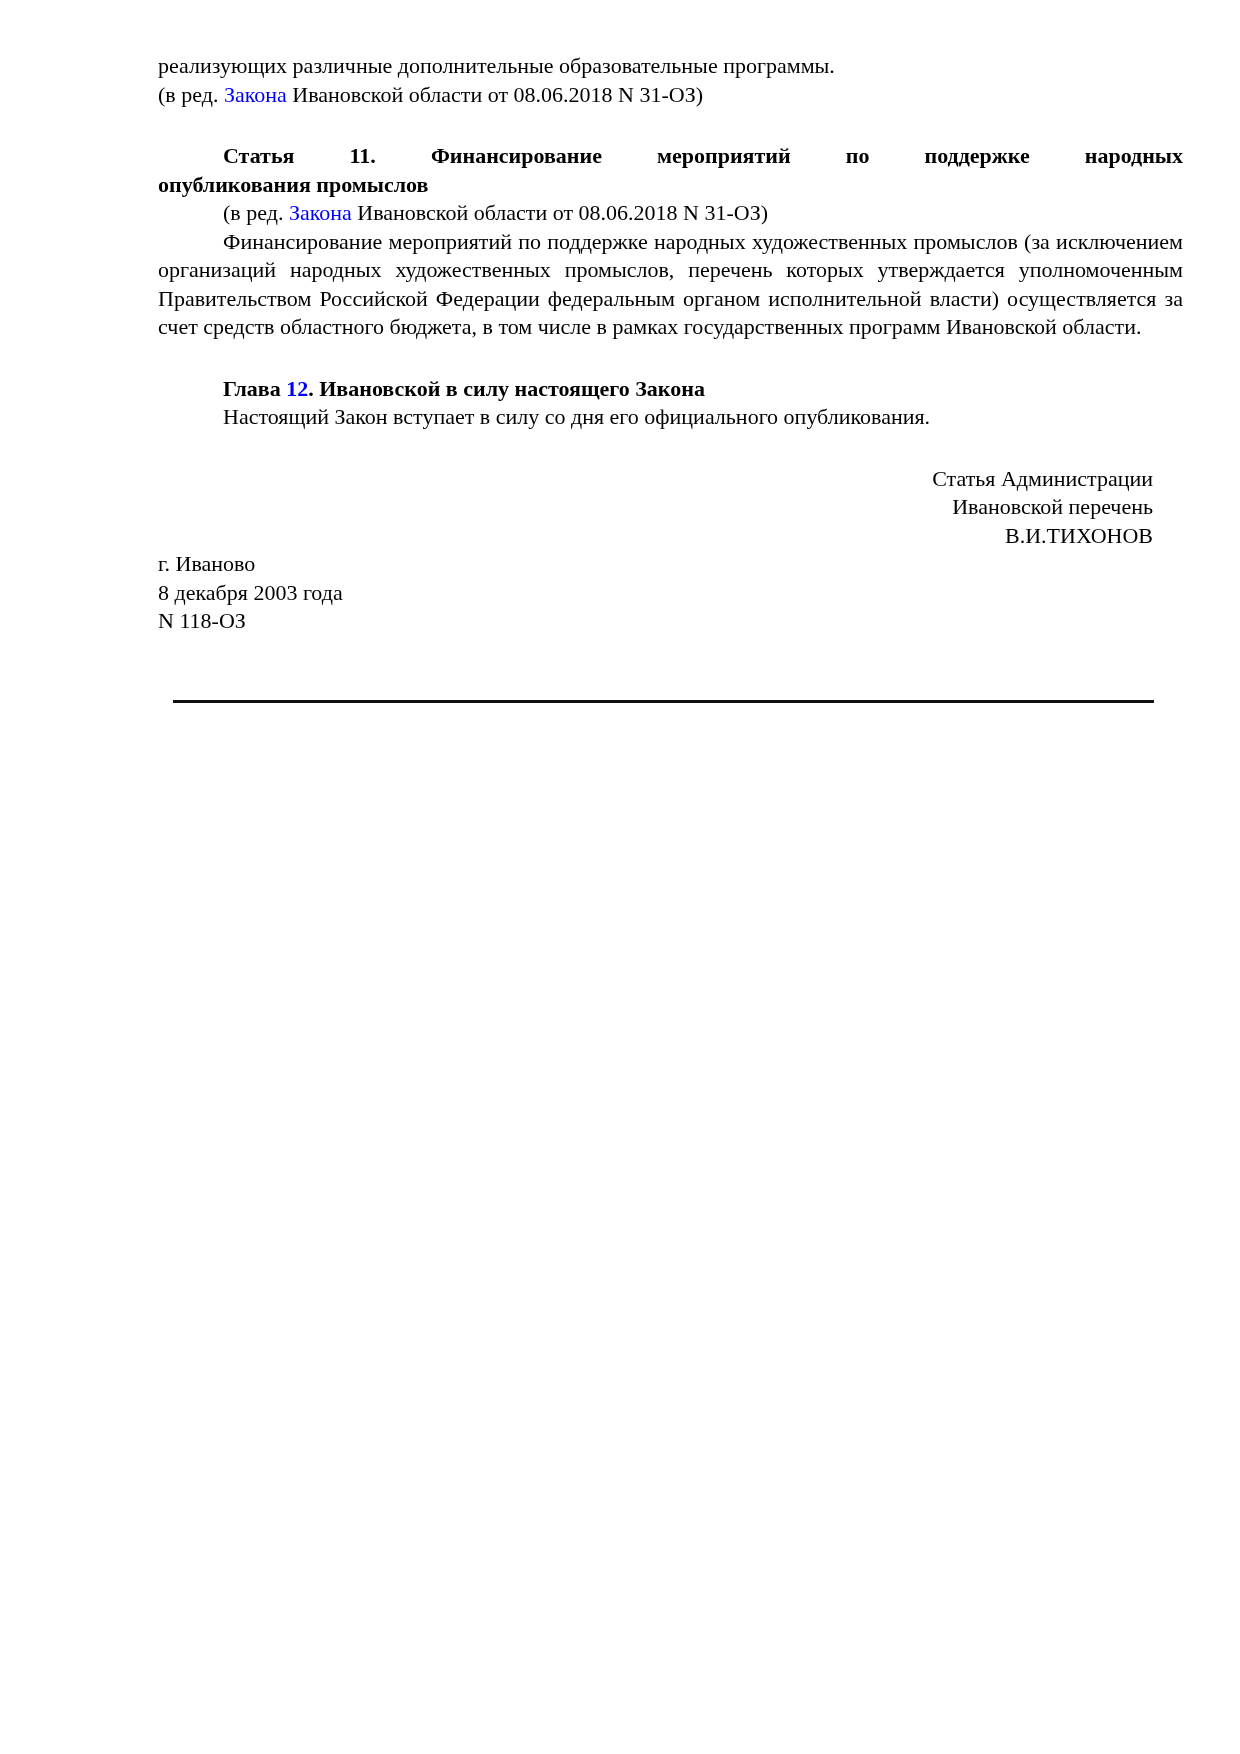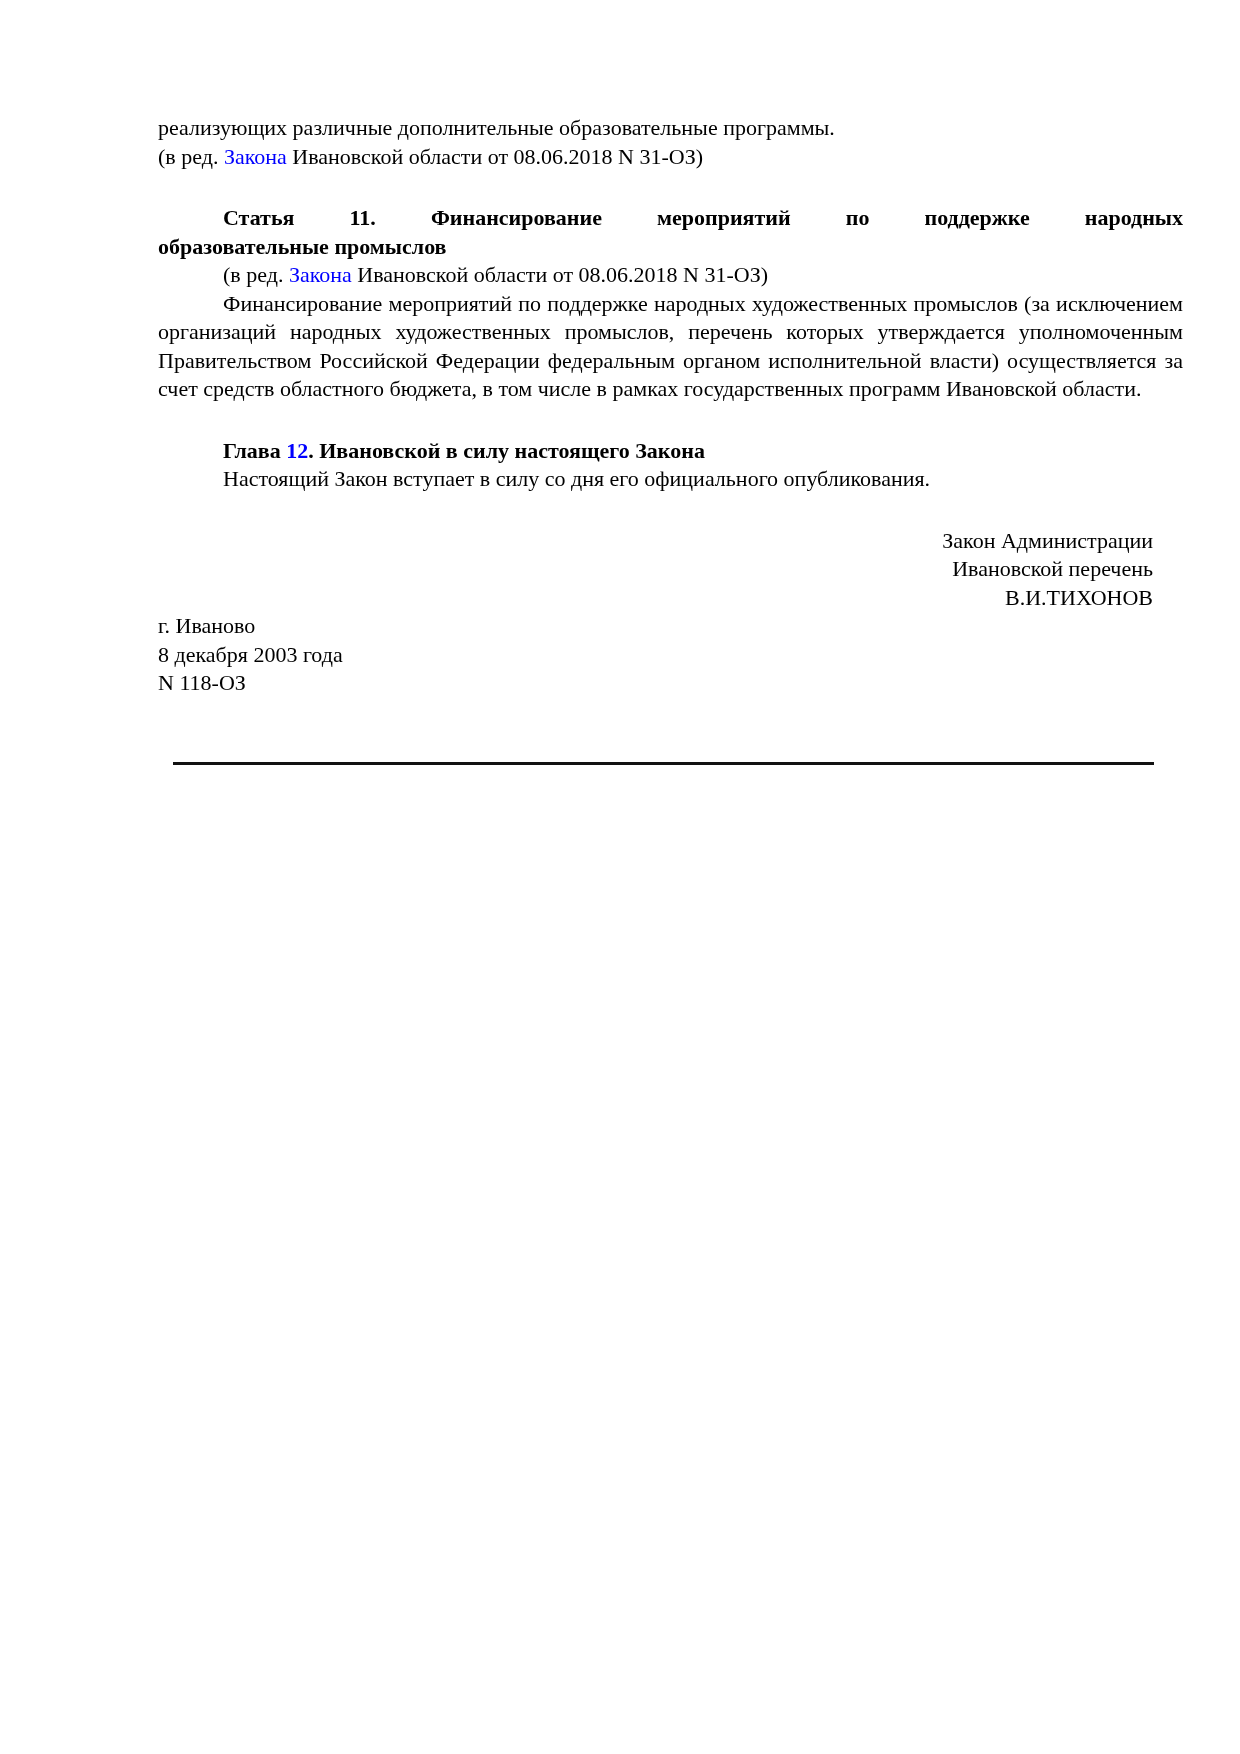--- a/index.html
+++ b/index.html
@@ -12,21 +12,21 @@
     width:1240px;height:1754px;
     background:var(--bg);
     color:var(--text);
     font-family:"Liberation Serif","DejaVu Serif",serif;
     font-size:22px;
     line-height:28.5px;
     position:relative;
     overflow:hidden;
   }
   .doc{
-    padding:114px 57px 0 158px; 
+    padding:52px 57px 0 158px; 
   }
   .doc p, .doc .block{margin:0;padding:0;}
   .gap{margin-top:33px;}            
   .line{display:block;}
   .indent{text-indent:65px;}
   .bold{font-weight:bold;}
   .heading{font-weight:bold;}
   .heading-justified{
     font-weight:bold;
     text-indent:65px;
@@ -57,31 +57,31 @@
 <body>
 
 <div class="doc">
 
   <div class="block">
     <span class="line">реализующих различные дополнительные образовательные программы.</span>
     <span class="line"><span>(в ред. </span><a href="#" class="link">Закона</a><span> Ивановской области от 08.06.2018 N 31-ОЗ)</span></span>
   </div>
 
   <div class="gap heading-justified">Статья 11. Финансирование мероприятий по поддержке народных</div>
-  <div class="heading">образовательные промыслов</div>
+  <div class="heading">опубликования промыслов</div>
   <div class="indent"><span>(в ред. </span><a href="#" class="link">Закона</a><span> Ивановской области от 08.06.2018 N 31-ОЗ)</span></div>
 
   <p class="gap body-justified">Финансирование мероприятий по поддержке народных художественных промыслов (за исключением организаций народных художественных промыслов, перечень которых утверждается уполномоченным Правительством Российской Федерации федеральным органом исполнительной власти) осуществляется за счет средств областного бюджета, в том числе в рамках государственных программ Ивановской области.</p>
 
   <div class="gap heading indent"><span>Глава </span><a href="#" class="link bold">12</a><span>. Ивановской в силу настоящего Закона</span></div>
 
   <p class="gap indent">Настоящий Закон вступает в силу со дня его официального опубликования.</p>
 
   <div class="gap signature">
-    <div class="line">Закон Администрации</div>
+    <div class="line">Статья Администрации</div>
     <div class="line">Ивановской перечень</div>
     <div class="line">В.И.ТИХОНОВ</div>
   </div>
 
   <div class="line">г. Иваново</div>
 
   <p class="gap">8 декабря 2003 года</p>
 
   <p class="gap">N 118-ОЗ</p>
 

